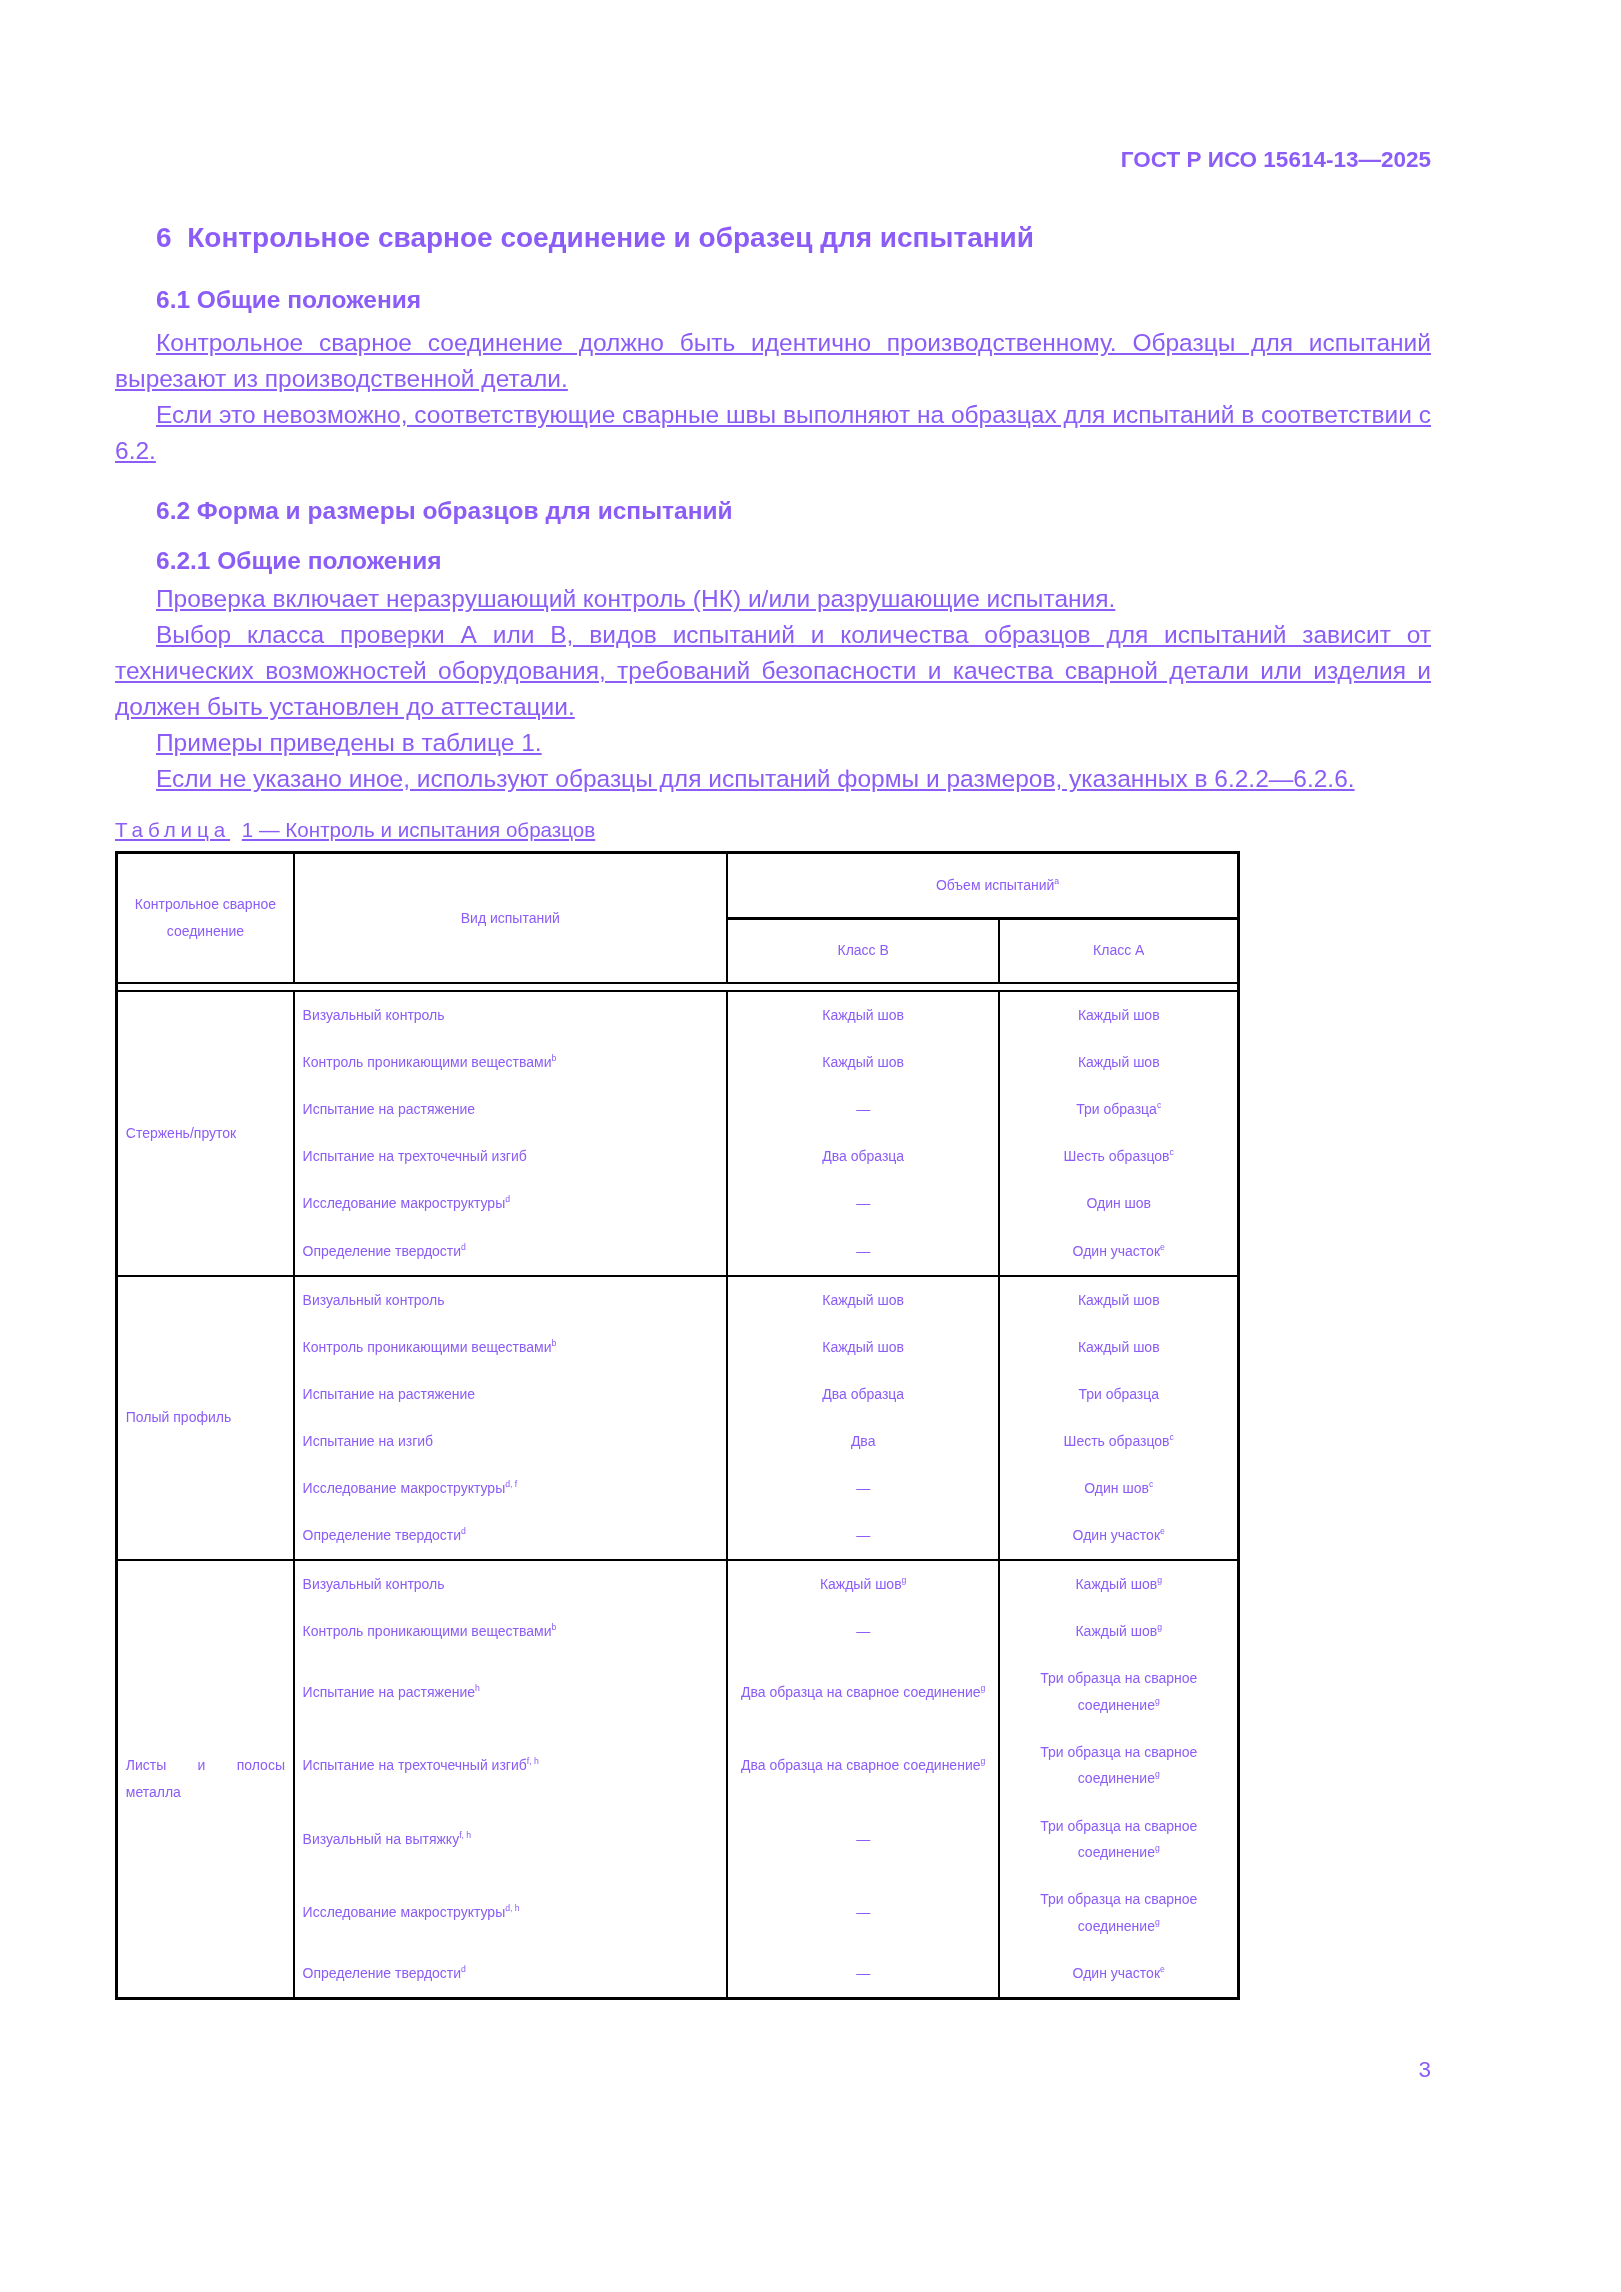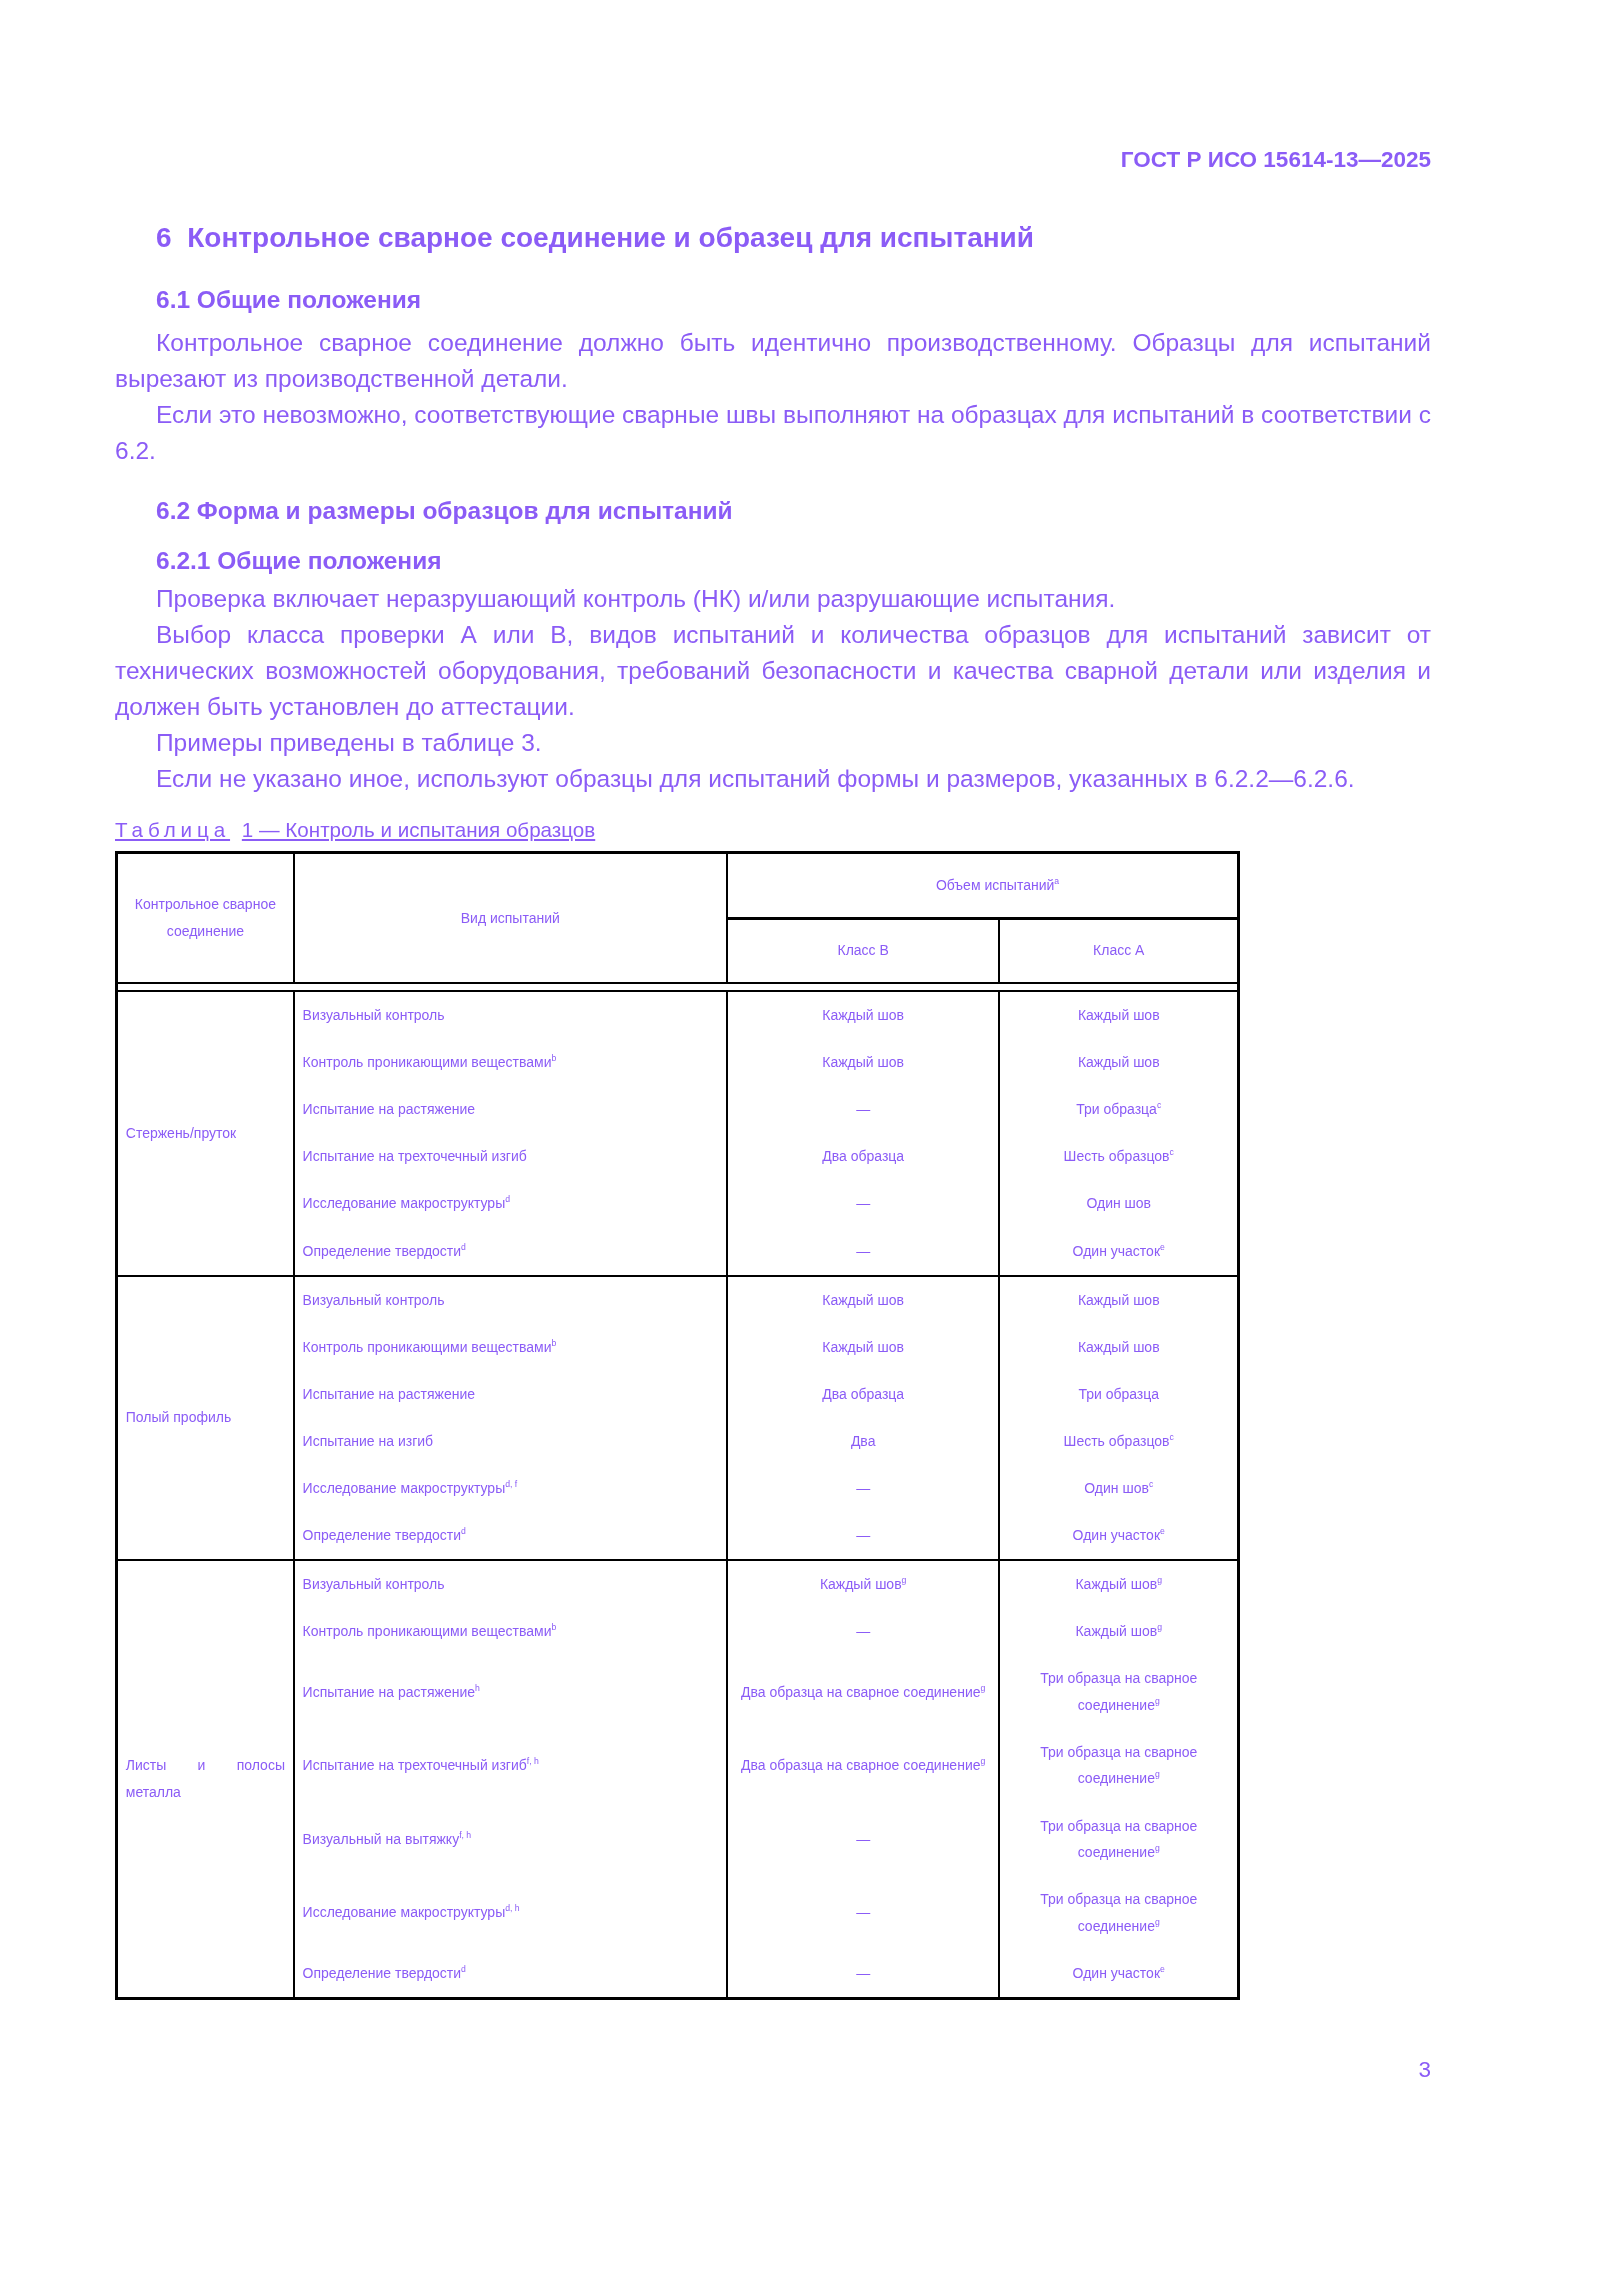--- a/index.html
+++ b/index.html
@@ -42,20 +42,21 @@
   }
   .h-sub.m-61  { margin-top: 29px; margin-bottom: 10.8px; }
   .h-sub.m-62  { margin-top: 25.5px; margin-bottom: 19.6px; }
   .h-sub.m-621 { margin-top: 1px;  margin-bottom: 4.9px; }
   p.body-par {
     font-size: 24.5px;
     line-height: 36px;
     text-align: justify;
     text-indent: 41px;
     margin: 0;
+    text-decoration: underline;
   }
   .table-caption {
     font-size: 20.6px;
     line-height: 25.5px;
     margin: 19.6px 0 8.8px 0;
     text-decoration: underline;
   }
   .table-caption .cap-word { letter-spacing: 4.9px; }
   .table-caption .cap-rest { margin-left: 11.8px; letter-spacing: 0; }
   table.doc-table {
@@ -121,21 +122,21 @@
   <h1 class="h-main"><span class="h-num">6</span><span>Контрольное сварное соединение и образец для испытаний</span></h1>
 
   <h2 class="h-sub m-61">6.1 Общие положения</h2>
   <p class="body-par">Контрольное сварное соединение должно быть идентично производственному. Образцы для испытаний вырезают из производственной детали.</p>
   <p class="body-par">Если это невозможно, соответствующие сварные швы выполняют на образцах для испытаний в соответствии с 6.2.</p>
 
   <h2 class="h-sub m-62">6.2 Форма и размеры образцов для испытаний</h2>
   <h2 class="h-sub m-621">6.2.1 Общие положения</h2>
   <p class="body-par">Проверка включает неразрушающий контроль (НК) и/или разрушающие испытания.</p>
   <p class="body-par">Выбор класса проверки А или В, видов испытаний и количества образцов для испытаний зависит от технических возможностей оборудования, требований безопасности и качества сварной детали или изделия и должен быть установлен до аттестации.</p>
-  <p class="body-par">Примеры приведены в таблице 3.</p>
+  <p class="body-par">Примеры приведены в таблице 1.</p>
   <p class="body-par">Если не указано иное, используют образцы для испытаний формы и размеров, указанных в 6.2.2—6.2.6.</p>
 
   <p class="table-caption"><span class="cap-word">Таблица</span><span class="cap-rest">1 — Контроль и испытания образцов</span></p>
 
   <table class="doc-table">
     <colgroup>
       <col style="width:15.8%">
       <col style="width:38.6%">
       <col style="width:24.3%">
       <col style="width:21.3%">

